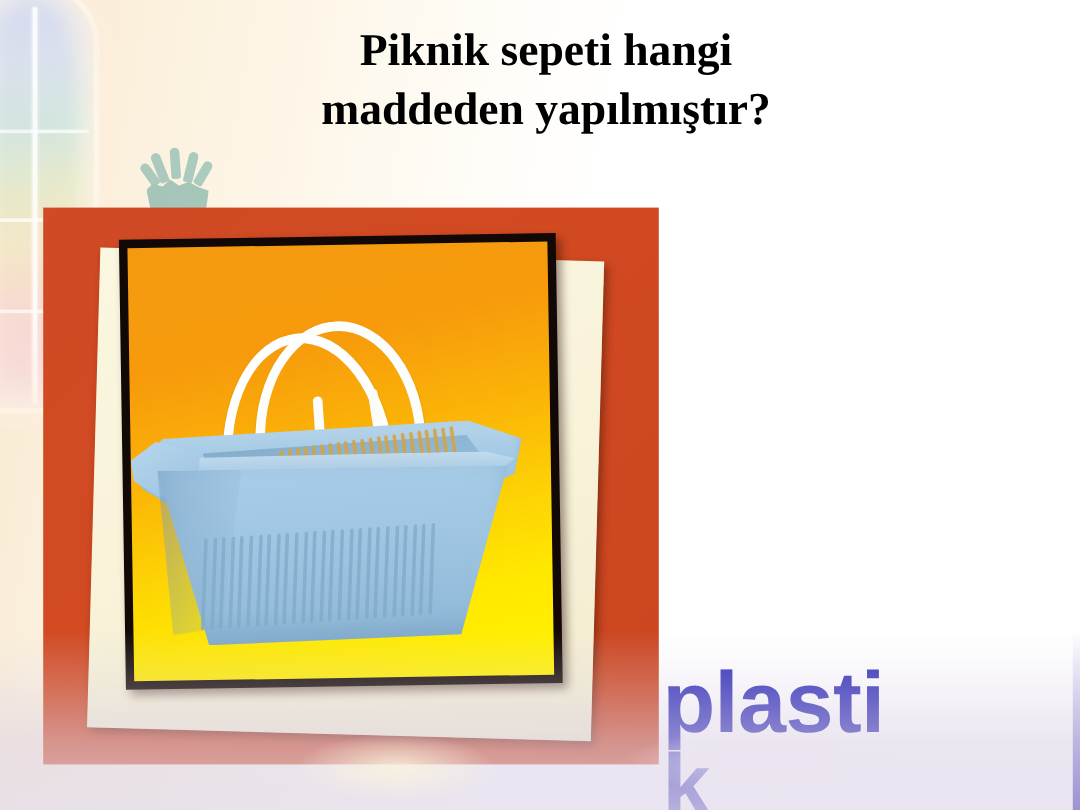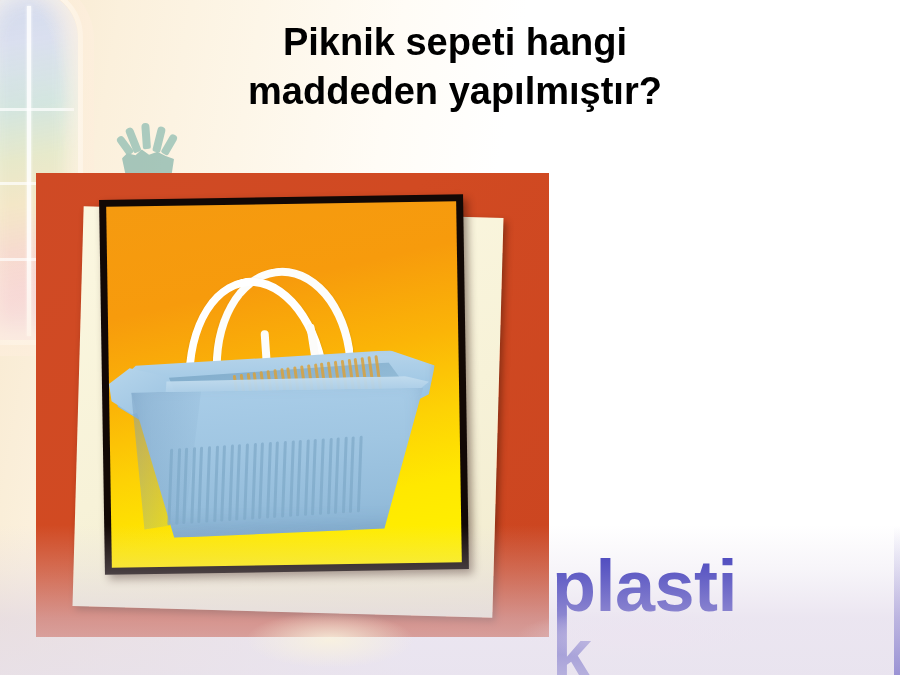--- a/index.html
+++ b/index.html
@@ -379,21 +379,21 @@
   }
 
   
   .title {
     position: absolute;
     left: 60px;
     top: 18px;
     width: 790px;
     text-align: center;
     color: #000000;
-    font-family: Liberation Sans, sans-serif;
+    font-family: Liberation Serif, serif;
     font-weight: bold;
     font-size: 38px;
     line-height: 1.28;
     white-space: pre-line;
   }
 </style>
 </head>
 <body>
 
 <div id="slide">

